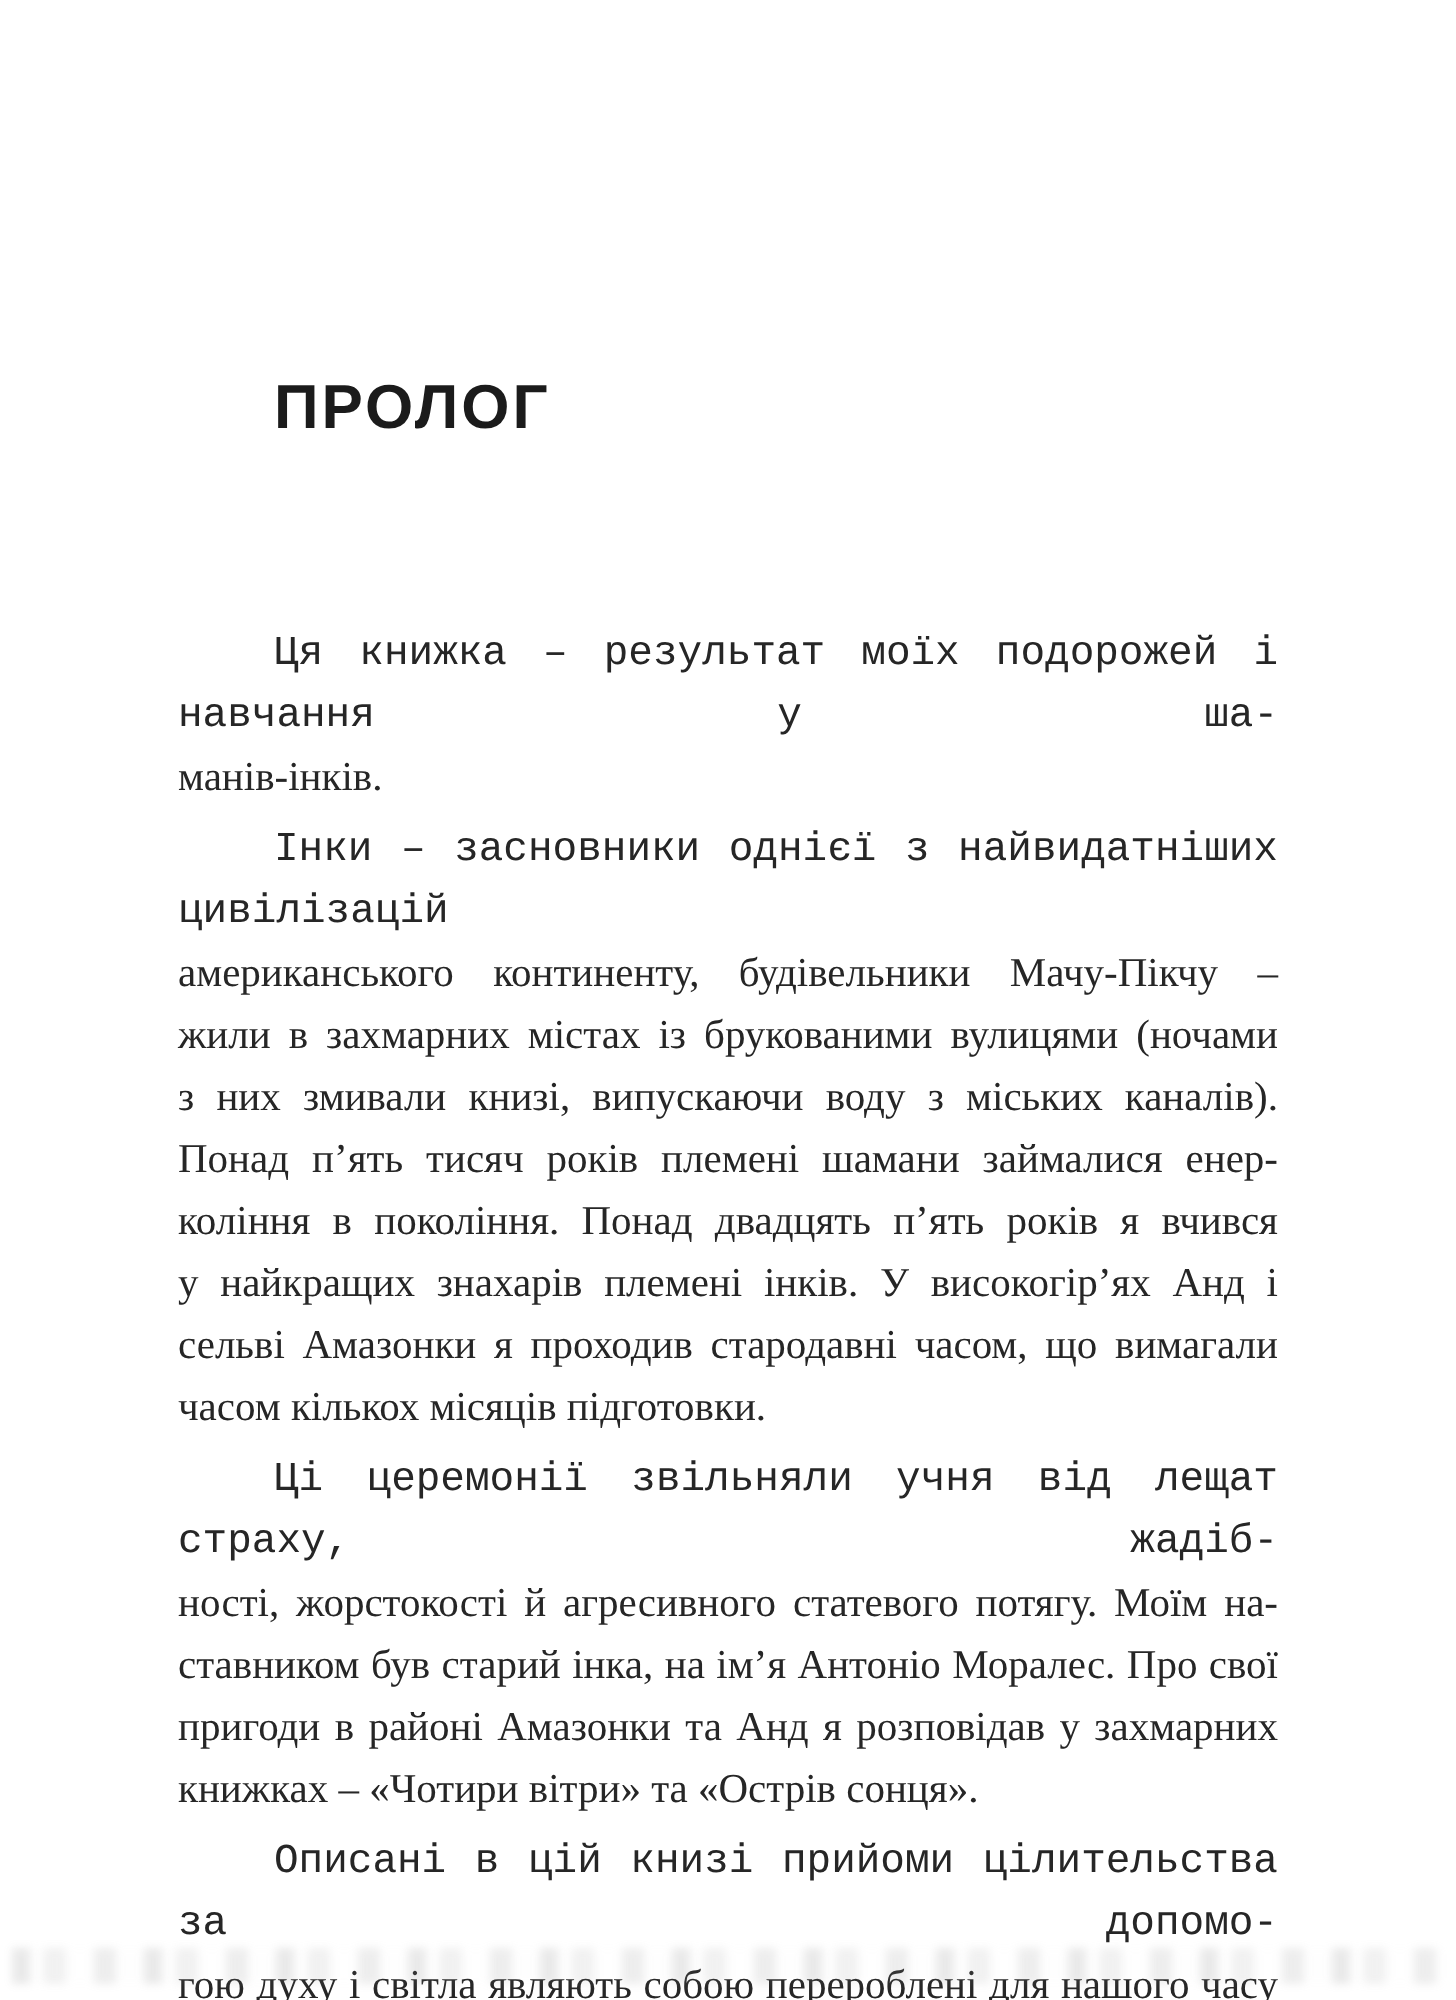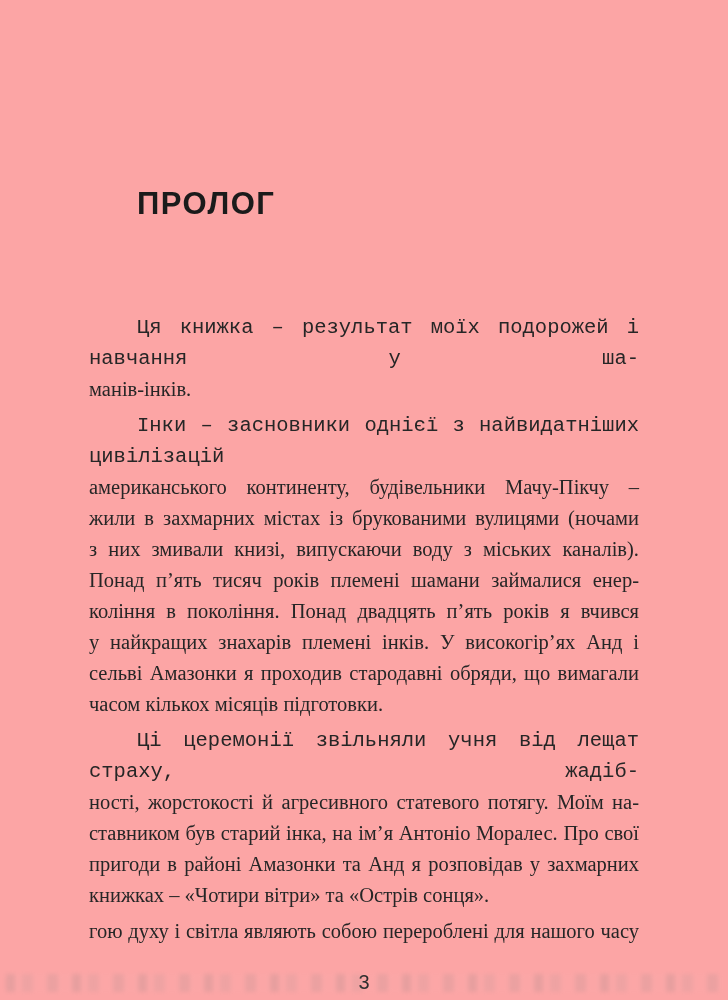--- a/index.html
+++ b/index.html
@@ -1,20 +1,20 @@
 <!DOCTYPE html>
 <html><head>
 <meta charset="utf-8">
 <style>
   html, body { margin: 0; padding: 0; background: #e9e9e9; }
   .page {
     position: relative;
     width: 728px;
     height: 1000px;
-    background: #fca5a5;
+    background: #ffffff;
     overflow: hidden;
     font-family: "Liberation Serif", serif;
     margin: 0 auto;
   }
   .content {
     position: absolute;
     left: 89px;
     top: 0;
     width: 550px;
   }
@@ -81,30 +81,31 @@
           <div class="line last">манів-інків.</div>
         </div>
         <div class="paragraph">
           <div class="line first">Інки – засновники однієї з найвидатніших цивілізацій</div>
           <div class="line">американського континенту, будівельники Мачу-Пікчу –</div>
           <div class="line">жили в захмарних містах із брукованими вулицями (ночами</div>
           <div class="line">з них змивали книзі, випускаючи воду з міських каналів).</div>
           <div class="line">Понад п’ять тисяч років племені шамани займалися енер-</div>
           <div class="line">коління в покоління. Понад двадцять п’ять років я вчився</div>
           <div class="line">у найкращих знахарів племені інків. У високогір’ях Анд і</div>
-          <div class="line">сельві Амазонки я проходив стародавні обряди, що вимагали</div>
+          <div class="line">сельві Амазонки я проходив стародавні часом, що вимагали</div>
           <div class="line last">часом кількох місяців підготовки.</div>
         </div>
         <div class="paragraph">
           <div class="line first">Ці церемонії звільняли учня від лещат страху, жадіб-</div>
           <div class="line">ності, жорстокості й агресивного статевого потягу. Моїм на-</div>
           <div class="line">ставником був старий інка, на ім’я Антоніо Моралес. Про свої</div>
           <div class="line">пригоди в районі Амазонки та Анд я розповідав у захмарних</div>
           <div class="line last">книжках – «Чотири вітри» та «Острів сонця».</div>
         </div>
         <div class="paragraph">
+          <div class="line first">Описані в цій книзі прийоми цілительства за допомо-</div>
           <div class="line">гою духу і світла являють собою перероблені для нашого часу</div>
         </div>
       </div>
     <div class="page-number">3</div>
   </div>
   <div class="scan-artifact"></div>
 </div>
 
 </body></html>

